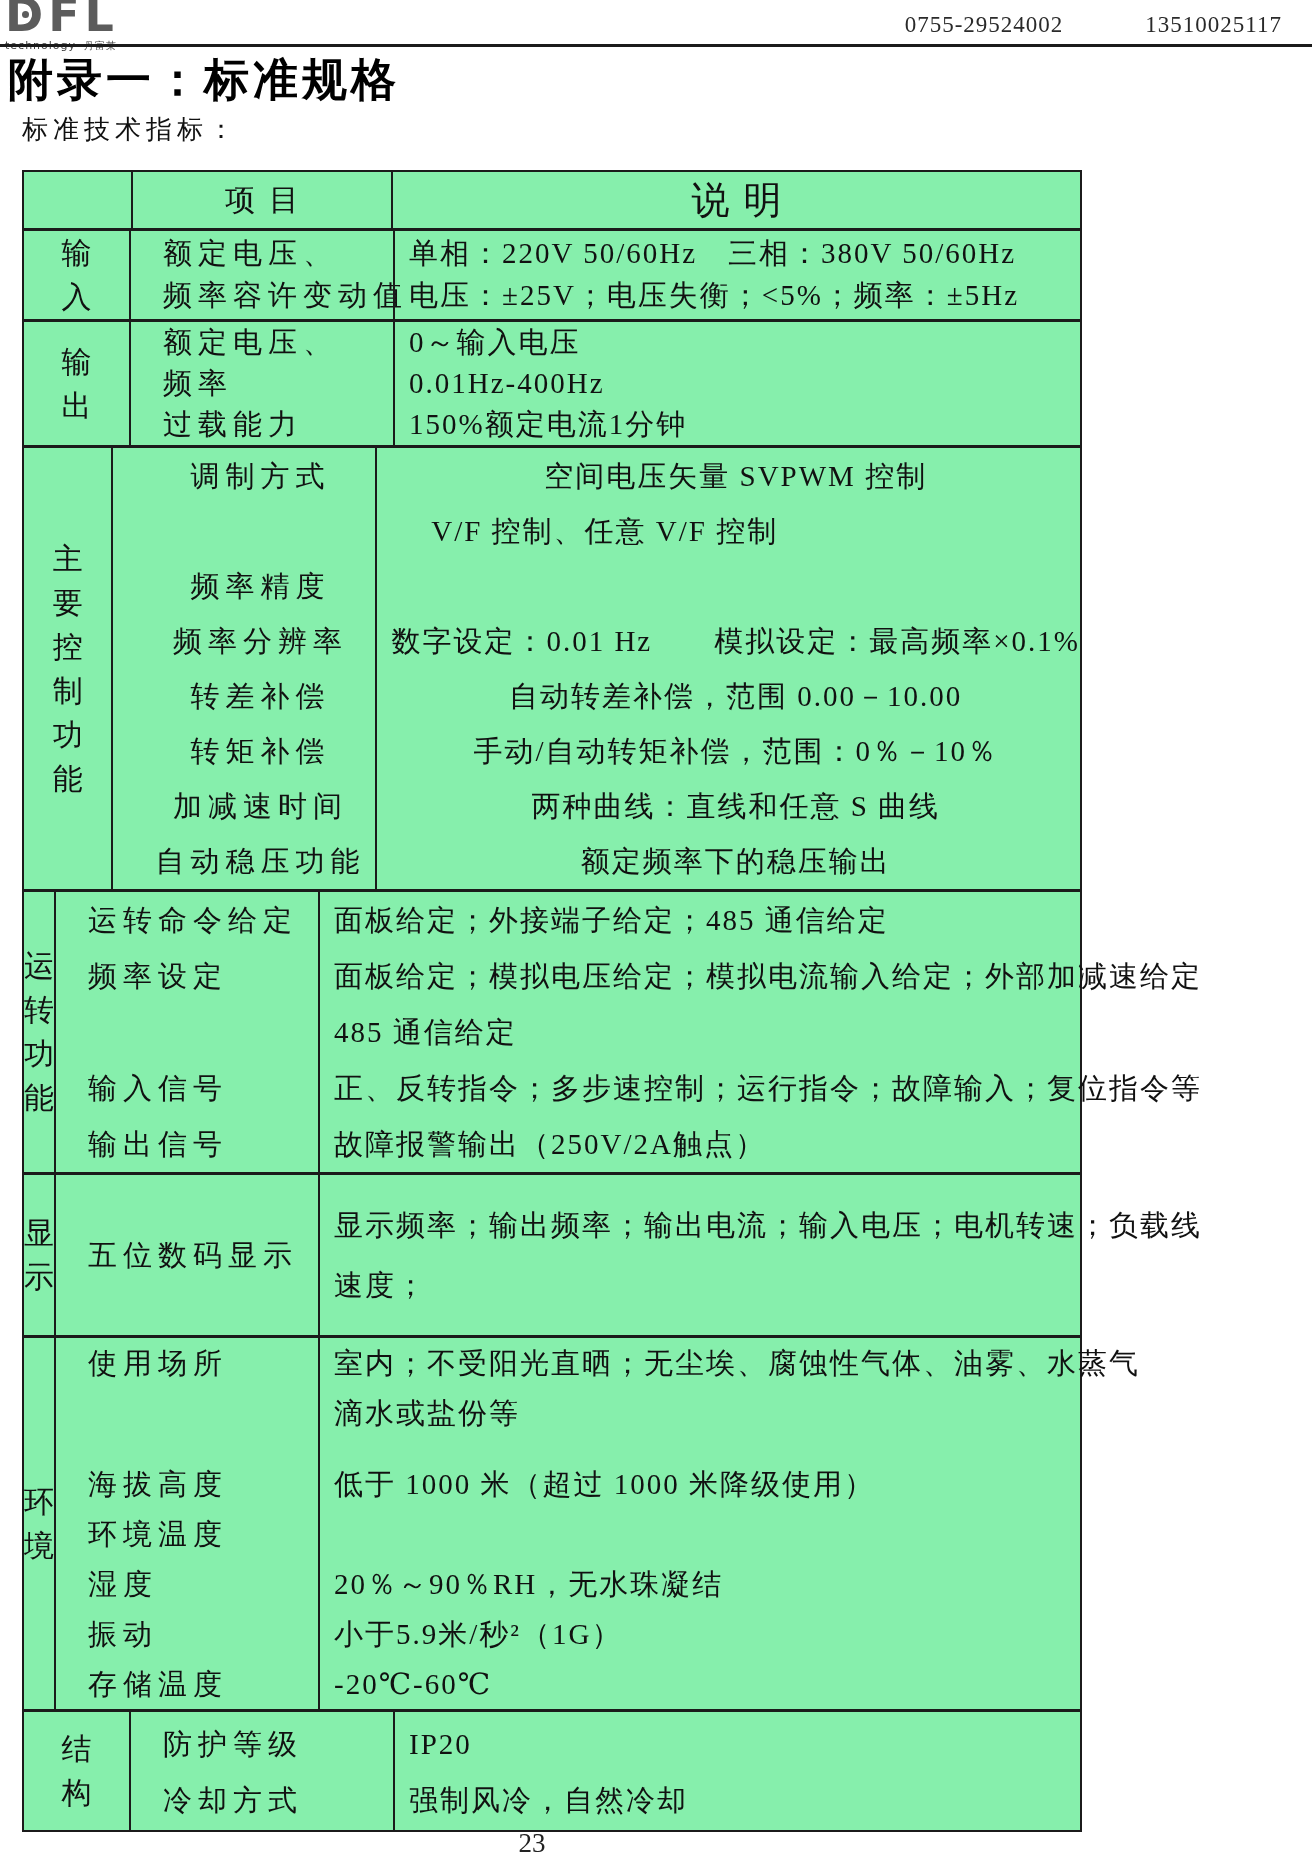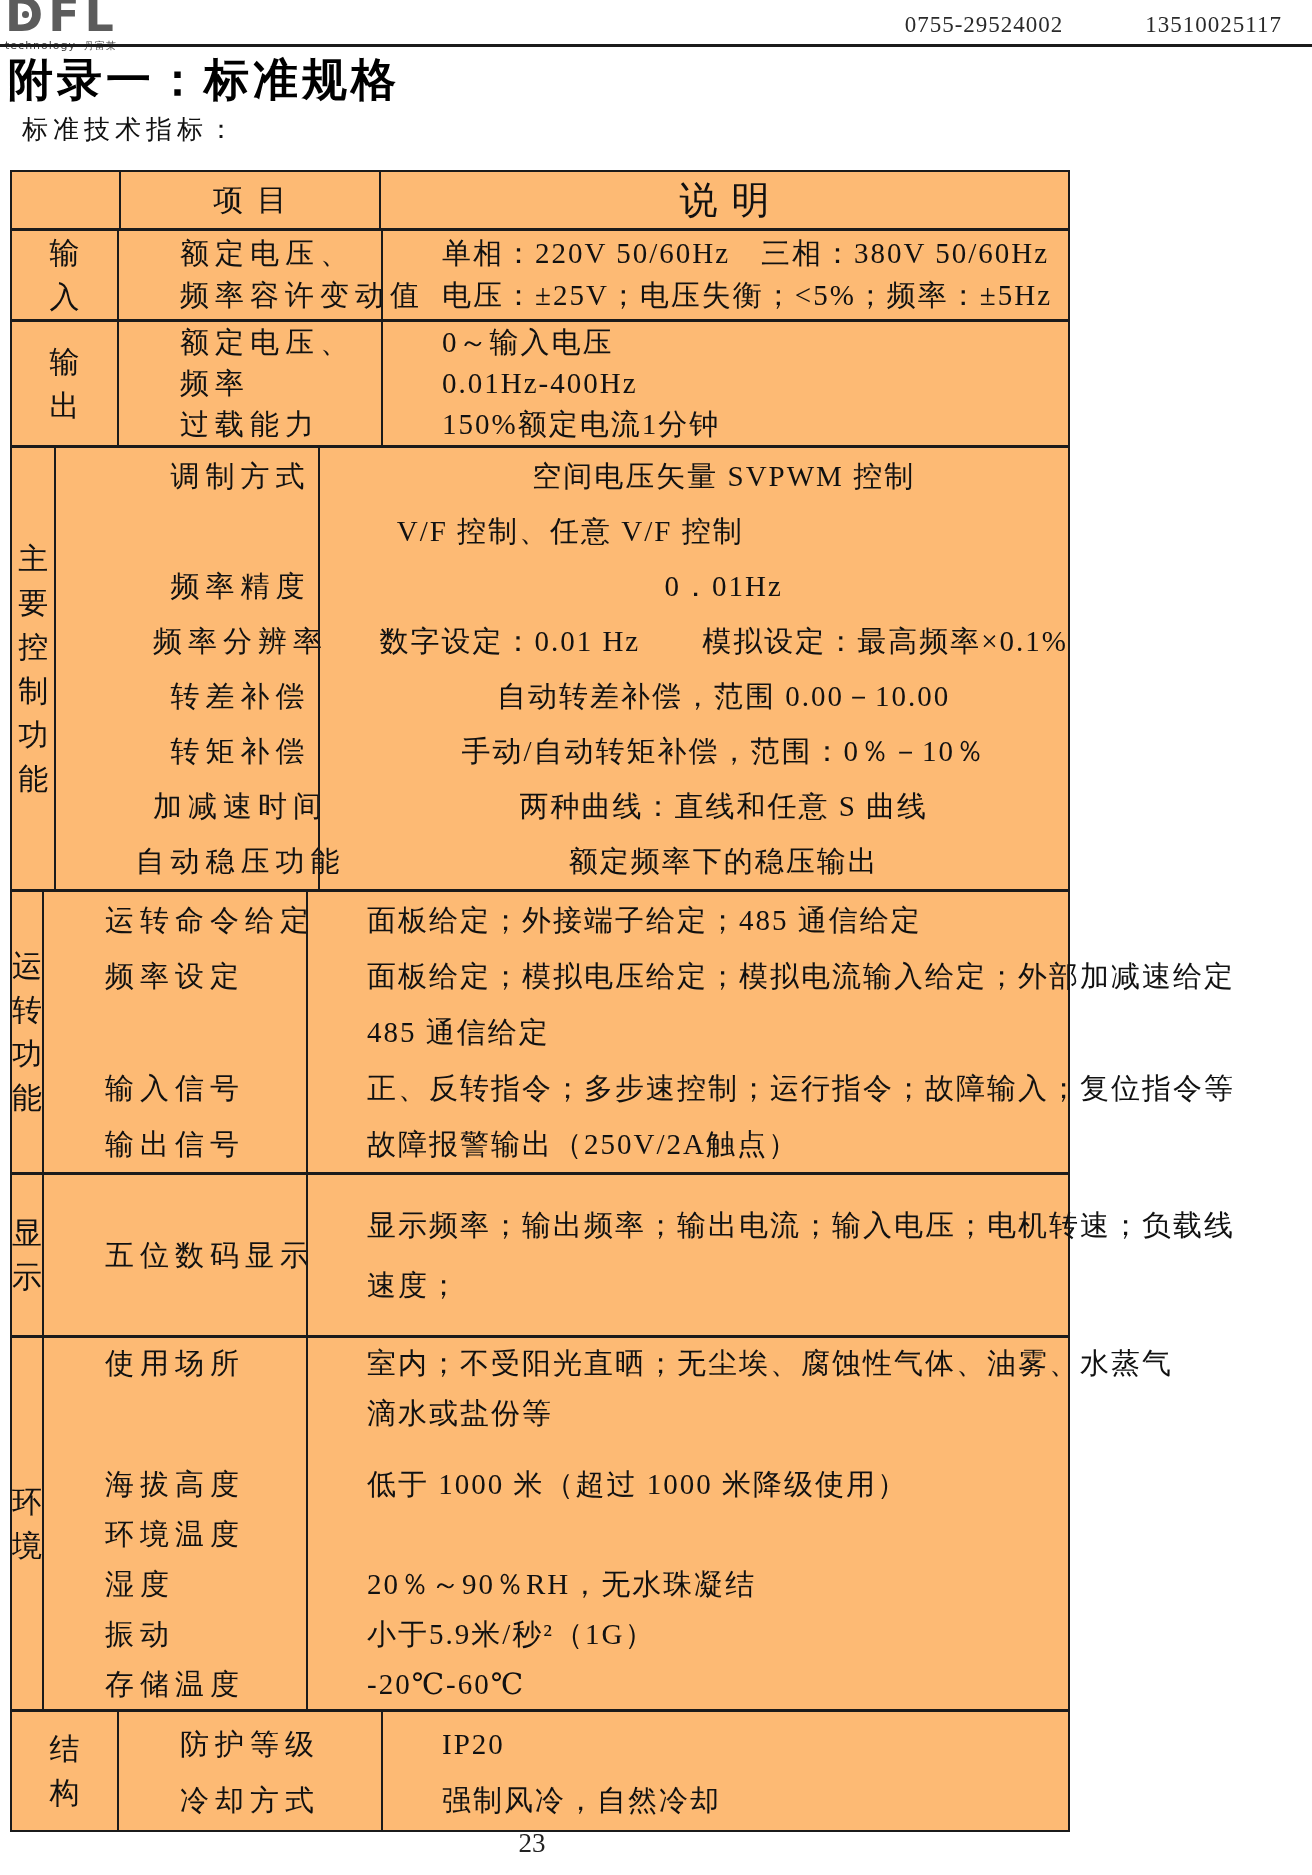--- a/index.html
+++ b/index.html
@@ -32,22 +32,22 @@
   
   .page-title{
     position:absolute;top:50px;left:8px;margin:0;
     font-family:"Liberation Sans","DejaVu Sans",sans-serif;
     font-weight:bold;font-size:45px;letter-spacing:4px;color:#000;white-space:nowrap;
   }
   .subtitle{position:absolute;top:112px;left:22px;font-size:26px;letter-spacing:5px;white-space:nowrap;}
 
   
   .spec-table{
-    position:absolute;top:170px;left:10px;width:1060px;
-    border:2px solid #1b1b1b;box-sizing:border-box;background:#fdba74;
+    position:absolute;top:170px;left:22px;width:1060px;
+    border:2px solid #1b1b1b;box-sizing:border-box;background:#86efac;
   }
   .t-header{display:flex;height:56px;}
   .h-cat{width:107px;box-sizing:border-box;}
   .h-item{
     width:262px;box-sizing:border-box;border-left:2px solid #1b1b1b;border-right:2px solid #1b1b1b;
     display:flex;align-items:center;justify-content:center;
     font-size:30px;letter-spacing:14px;text-indent:14px;
   }
   .h-desc{
     flex:1;display:flex;align-items:center;justify-content:center;
@@ -58,21 +58,21 @@
     width:107px;box-sizing:border-box;border-right:2px solid #1b1b1b;
     display:flex;flex-direction:column;justify-content:center;align-items:center;
   }
   .cat-char{font-size:30px;line-height:44px;}
   .c-body{flex:1;display:flex;flex-direction:column;position:relative;box-sizing:border-box;}
   .c-body::before{
     content:"";position:absolute;left:262px;top:0;bottom:0;width:2px;background:#1b1b1b;
   }
   .s-row{display:flex;}
   .s-row.center{align-items:center;}
-  .cell-item{width:262px;box-sizing:border-box;padding-left:16px;flex-shrink:0;margin-left:45px;}
+  .cell-item{width:262px;box-sizing:border-box;padding-left:32px;flex-shrink:0;}
   .cell-desc{flex:1;box-sizing:border-box;padding-left:16px;overflow:hidden;}
   .line{white-space:nowrap;line-height:var(--lh,50px);}
   .cell-item .line{font-size:29px;letter-spacing:6px;}
   .cell-desc .line{font-size:29px;letter-spacing:2px;}
 
   .page-number{
     position:absolute;top:1828px;left:0;width:1064px;text-align:center;
     font-size:27px;color:#222;
   }
 </style>
@@ -162,23 +162,20 @@
             </div>
             <div class="s-row" style="--lh: 55px;">
               <div class="cell-desc">
                 <div class="line">V/F 控制、任意 V/F 控制</div>
               </div>
             </div>
             <div class="s-row" style="--lh: 55px;">
               <div class="cell-item">
                 <div class="line">频率精度</div>
               </div>
-              <div class="cell-desc">
-                <div class="line">0．01Hz</div>
-              </div>
             </div>
             <div class="s-row" style="--lh: 55px;">
               <div class="cell-item">
                 <div class="line">频率分辨率</div>
               </div>
               <div class="cell-desc">
                 <div class="line">数字设定：0.01 Hz　　模拟设定：最高频率×0.1%</div>
               </div>
             </div>
             <div class="s-row" style="--lh: 55px;">

